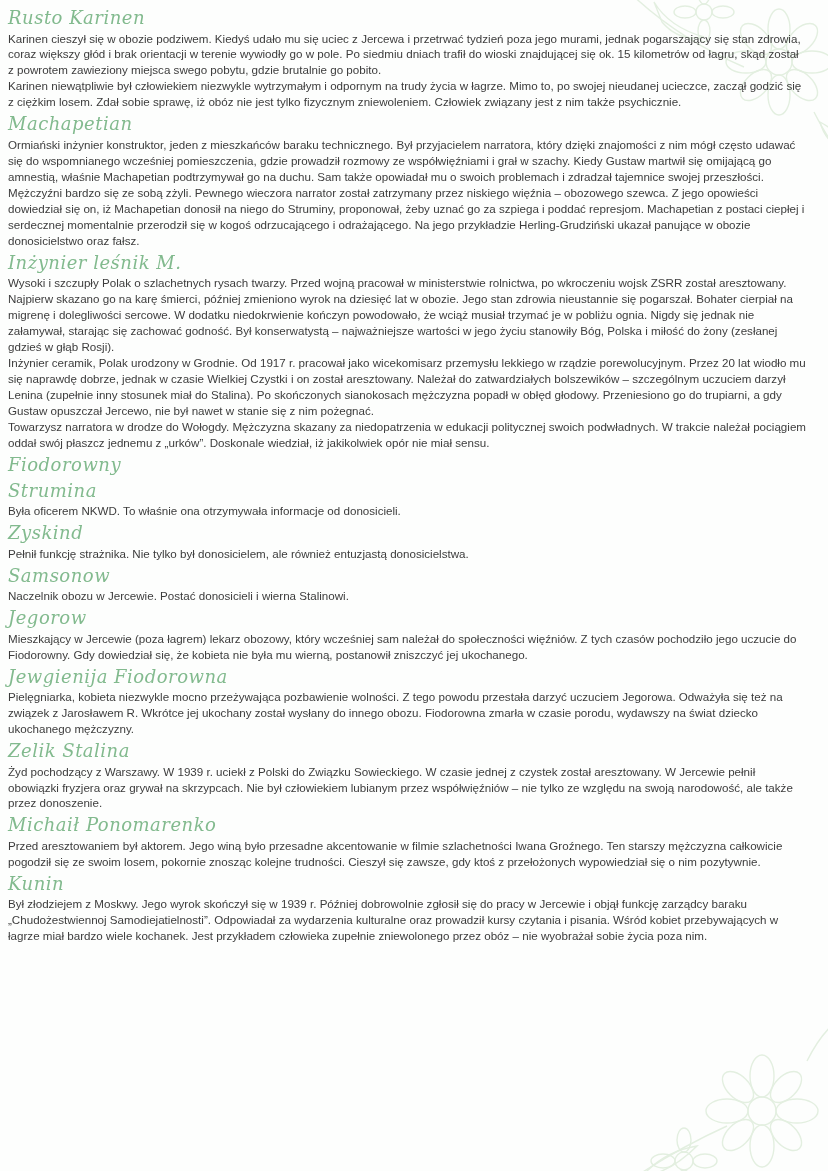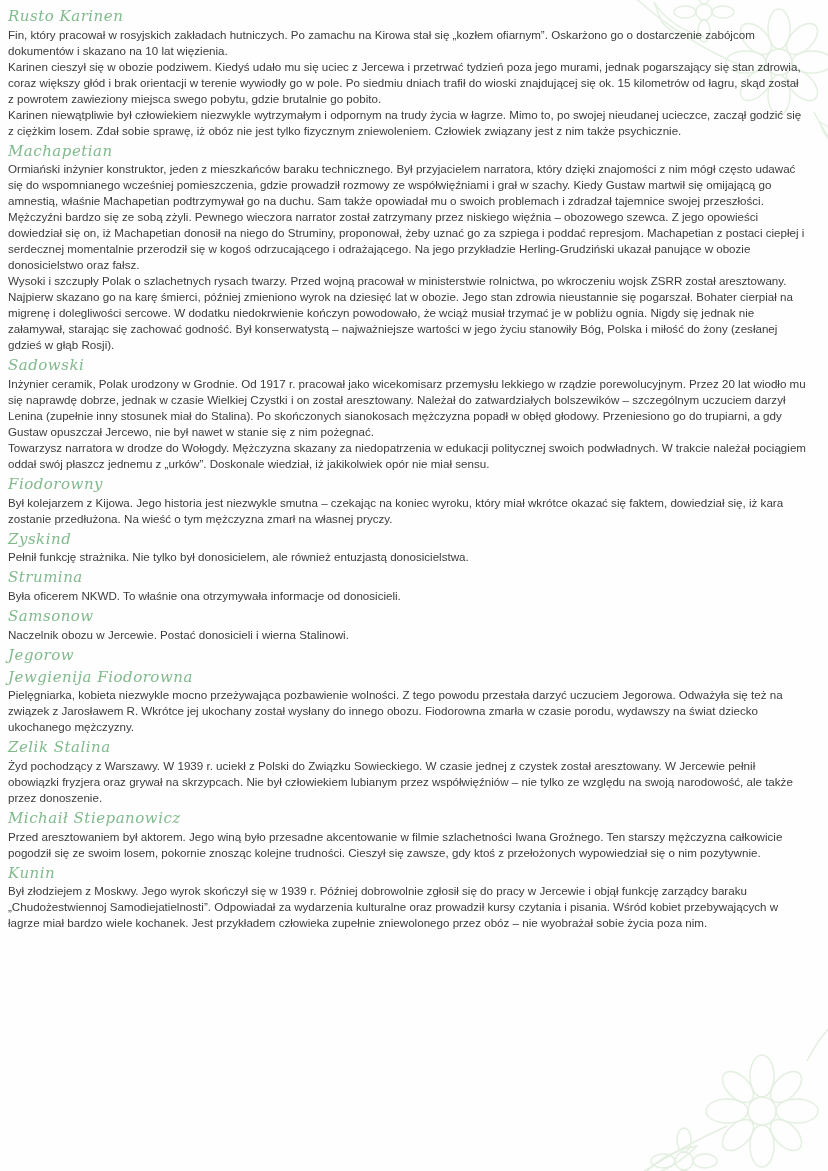--- a/index.html
+++ b/index.html
@@ -16,21 +16,21 @@
   .content {
     position: relative;
     z-index: 1;
     padding: 4px 22px 0 8px;
   }
   .entry { margin: 0; }
   .entry-name {
     font-family: "DejaVu Serif", serif;
     font-style: italic;
     font-weight: normal;
-    font-size: 15px;
+    font-size: 18px;
     line-height: 1.25;
     color: var(--heading-color, #82ba8e);
     letter-spacing: 0.5px;
     margin: 3px 0 1px 0;
   }
   .entry-paragraph {
     margin: 0;
     font-size: 11.6px;
     line-height: 1.38;
     color: var(--body-color, #3c3c3c);
@@ -88,67 +88,66 @@
     <path d="M 30 185 Q 80 150 135 125"></path>
     <path d="M 55 170 Q 75 150 105 145 Q 82 168 58 174 Z"></path>
     <path d="M 215 60 Q 230 30 248 18"></path>
   </g>
 </svg>
 
 <main class="content">
   <div>
       <section class="entry">
         <h2 class="entry-name">Rusto Karinen</h2>
-        <p class="entry-paragraph">Fin, który pracował w rosyjskich zakładach hutniczych. Po zamachu na Kirowa stał się „kozłem ofiarnym”. Oskarżono go o dostarczenie zabójcom dokumentów i skazano na 10 lat więzienia.</p>
         <p class="entry-paragraph">Karinen cieszył się w obozie podziwem. Kiedyś udało mu się uciec z Jercewa i przetrwać tydzień poza jego murami, jednak pogarszający się stan zdrowia, coraz większy głód i brak orientacji w terenie wywiodły go w pole. Po siedmiu dniach trafił do wioski znajdującej się ok. 15 kilometrów od łagru, skąd został z powrotem zawieziony miejsca swego pobytu, gdzie brutalnie go pobito.</p>
         <p class="entry-paragraph">Karinen niewątpliwie był człowiekiem niezwykle wytrzymałym i odpornym na trudy życia w łagrze. Mimo to, po swojej nieudanej ucieczce, zaczął godzić się z ciężkim losem. Zdał sobie sprawę, iż obóz nie jest tylko fizycznym zniewoleniem. Człowiek związany jest z nim także psychicznie.</p>
       </section>
       <section class="entry">
         <h2 class="entry-name">Machapetian</h2>
         <p class="entry-paragraph">Ormiański inżynier konstruktor, jeden z mieszkańców baraku technicznego. Był przyjacielem narratora, który dzięki znajomości z nim mógł często udawać się do wspomnianego wcześniej pomieszczenia, gdzie prowadził rozmowy ze współwięźniami i grał w szachy. Kiedy Gustaw martwił się omijającą go amnestią, właśnie Machapetian podtrzymywał go na duchu. Sam także opowiadał mu o swoich problemach i zdradzał tajemnice swojej przeszłości. Mężczyźni bardzo się ze sobą zżyli. Pewnego wieczora narrator został zatrzymany przez niskiego więźnia – obozowego szewca. Z jego opowieści dowiedział się on, iż Machapetian donosił na niego do Struminy, proponował, żeby uznać go za szpiega i poddać represjom. Machapetian z postaci ciepłej i serdecznej momentalnie przerodził się w kogoś odrzucającego i odrażającego. Na jego przykładzie Herling-Grudziński ukazał panujące w obozie donosicielstwo oraz fałsz.</p>
       </section>
       <section class="entry">
+        <h2 class="entry-name">Inżynier leśnik M.</h2>
         <p class="entry-paragraph">Wysoki i szczupły Polak o szlachetnych rysach twarzy. Przed wojną pracował w ministerstwie rolnictwa, po wkroczeniu wojsk ZSRR został aresztowany. Najpierw skazano go na karę śmierci, później zmieniono wyrok na dziesięć lat w obozie. Jego stan zdrowia nieustannie się pogarszał. Bohater cierpiał na migrenę i dolegliwości sercowe. W dodatku niedokrwienie kończyn powodowało, że wciąż musiał trzymać je w pobliżu ognia. Nigdy się jednak nie załamywał, starając się zachować godność. Był konserwatystą – najważniejsze wartości w jego życiu stanowiły Bóg, Polska i miłość do żony (zesłanej gdzieś w głąb Rosji).</p>
       </section>
       <section class="entry">
-        <h2 class="entry-name">Sadowski</h2>
         <p class="entry-paragraph">Inżynier ceramik, Polak urodzony w Grodnie. Od 1917 r. pracował jako wicekomisarz przemysłu lekkiego w rządzie porewolucyjnym. Przez 20 lat wiodło mu się naprawdę dobrze, jednak w czasie Wielkiej Czystki i on został aresztowany. Należał do zatwardziałych bolszewików – szczególnym uczuciem darzył Lenina (zupełnie inny stosunek miał do Stalina). Po skończonych sianokosach mężczyzna popadł w obłęd głodowy. Przeniesiono go do trupiarni, a gdy Gustaw opuszczał Jercewo, nie był nawet w stanie się z nim pożegnać.</p>
       </section>
       <section class="entry">
         <p class="entry-paragraph">Towarzysz narratora w drodze do Wołogdy. Mężczyzna skazany za niedopatrzenia w edukacji politycznej swoich podwładnych. W trakcie należał pociągiem oddał swój płaszcz jednemu z „urków”. Doskonale wiedział, iż jakikolwiek opór nie miał sensu.</p>
       </section>
       <section class="entry">
         <h2 class="entry-name">Fiodorowny</h2>
-        <p class="entry-paragraph">Był kolejarzem z Kijowa. Jego historia jest niezwykle smutna – czekając na koniec wyroku, który miał wkrótce okazać się faktem, dowiedział się, iż kara zostanie przedłużona. Na wieść o tym mężczyzna zmarł na własnej pryczy.</p>
+      </section>
+      <section class="entry">
+        <h2 class="entry-name">Strumina</h2>
+        <p class="entry-paragraph">Była oficerem NKWD. To właśnie ona otrzymywała informacje od donosicieli.</p>
       </section>
       <section class="entry">
         <h2 class="entry-name">Zyskind</h2>
         <p class="entry-paragraph">Pełnił funkcję strażnika. Nie tylko był donosicielem, ale również entuzjastą donosicielstwa.</p>
-      </section>
-      <section class="entry">
-        <h2 class="entry-name">Strumina</h2>
-        <p class="entry-paragraph">Była oficerem NKWD. To właśnie ona otrzymywała informacje od donosicieli.</p>
       </section>
       <section class="entry">
         <h2 class="entry-name">Samsonow</h2>
         <p class="entry-paragraph">Naczelnik obozu w Jercewie. Postać donosicieli i wierna Stalinowi.</p>
       </section>
       <section class="entry">
         <h2 class="entry-name">Jegorow</h2>
+        <p class="entry-paragraph">Mieszkający w Jercewie (poza łagrem) lekarz obozowy, który wcześniej sam należał do społeczności więźniów. Z tych czasów pochodziło jego uczucie do Fiodorowny. Gdy dowiedział się, że kobieta nie była mu wierną, postanowił zniszczyć jej ukochanego.</p>
       </section>
       <section class="entry">
         <h2 class="entry-name">Jewgienija Fiodorowna</h2>
         <p class="entry-paragraph">Pielęgniarka, kobieta niezwykle mocno przeżywająca pozbawienie wolności. Z tego powodu przestała darzyć uczuciem Jegorowa. Odważyła się też na związek z Jarosławem R. Wkrótce jej ukochany został wysłany do innego obozu. Fiodorowna zmarła w czasie porodu, wydawszy na świat dziecko ukochanego mężczyzny.</p>
       </section>
       <section class="entry">
         <h2 class="entry-name">Zelik Stalina</h2>
         <p class="entry-paragraph">Żyd pochodzący z Warszawy. W 1939 r. uciekł z Polski do Związku Sowieckiego. W czasie jednej z czystek został aresztowany. W Jercewie pełnił obowiązki fryzjera oraz grywał na skrzypcach. Nie był człowiekiem lubianym przez współwięźniów – nie tylko ze względu na swoją narodowość, ale także przez donoszenie.</p>
       </section>
       <section class="entry">
-        <h2 class="entry-name">Michaił Stiepanowicz</h2>
+        <h2 class="entry-name">Michaił Ponomarenko</h2>
         <p class="entry-paragraph">Przed aresztowaniem był aktorem. Jego winą było przesadne akcentowanie w filmie szlachetności Iwana Groźnego. Ten starszy mężczyzna całkowicie pogodził się ze swoim losem, pokornie znosząc kolejne trudności. Cieszył się zawsze, gdy ktoś z przełożonych wypowiedział się o nim pozytywnie.</p>
       </section>
       <section class="entry">
         <h2 class="entry-name">Kunin</h2>
         <p class="entry-paragraph">Był złodziejem z Moskwy. Jego wyrok skończył się w 1939 r. Później dobrowolnie zgłosił się do pracy w Jercewie i objął funkcję zarządcy baraku „Chudożestwiennoj Samodiejatielnosti”. Odpowiadał za wydarzenia kulturalne oraz prowadził kursy czytania i pisania. Wśród kobiet przebywających w łagrze miał bardzo wiele kochanek. Jest przykładem człowieka zupełnie zniewolonego przez obóz – nie wyobrażał sobie życia poza nim.</p>
       </section>
     </div>
 </main>
 
 </body></html>

